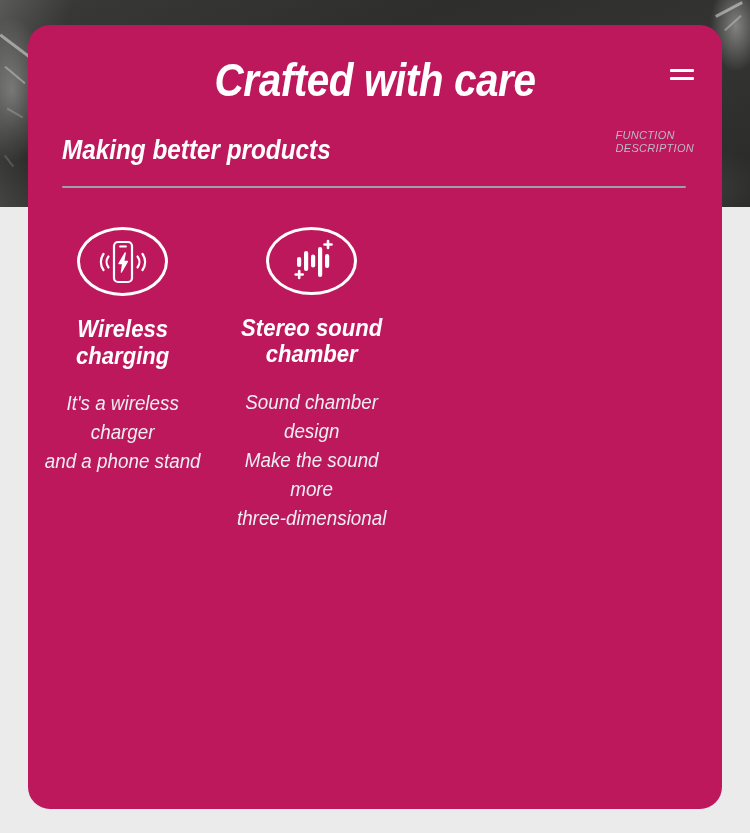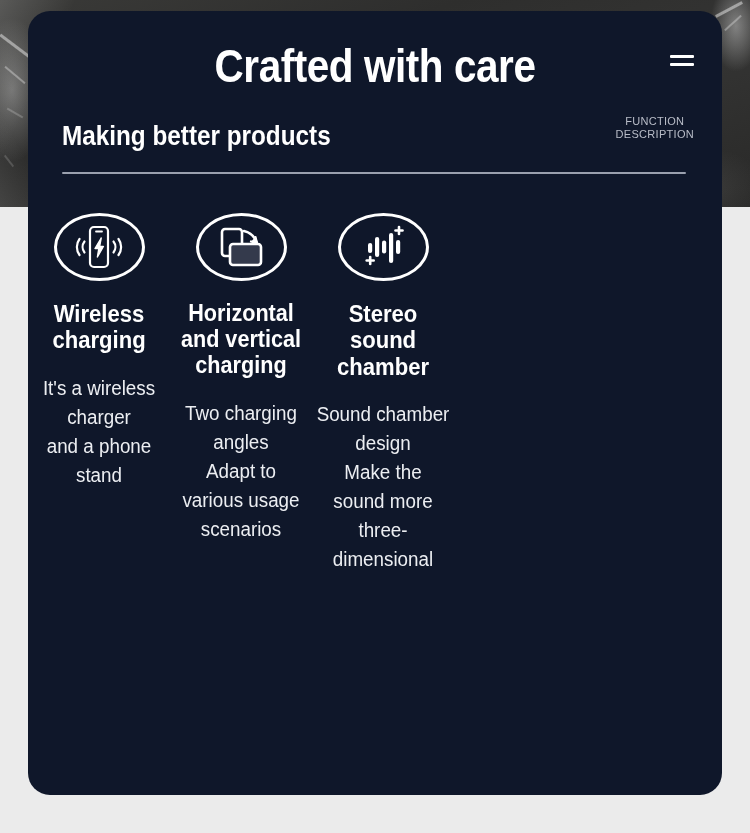--- a/index.html
+++ b/index.html
@@ -53,26 +53,27 @@
     position: absolute;
     left: 0; top: 207px;
     width: 750px; height: 626px;
     background: #ebebeb;
   }
 
   
   .card {
     position: absolute;
     left: 28px;
-    top: 11px;
+    top: 25px;
     width: 694px;
     height: 784px;
-    background: #0f172a;
+    background: #be185d;
     border-radius: 22px;
     box-sizing: border-box;
+    font-style: italic;
   }
 
   
   .header {
     position: relative;
     height: 178px;
   }
   .title {
     position: absolute;
     left: 0; right: 0;
@@ -100,21 +101,21 @@
     height: 3px;
     background: #ffffff;
     border-radius: 1px;
   }
   .menu-icon span + span { margin-top: 5px; }
 
   .func-desc {
     position: absolute;
     right: 28px;
     top: 104px;
-    text-align: center;
+    text-align: left;
     color: #b9bdc8;
     font-size: 11px;
     line-height: 13px;
     letter-spacing: 0.3px;
   }
 
   .subtitle {
     position: absolute;
     left: 34px;
     top: 112px;
@@ -134,21 +135,21 @@
     background: #9aa0ae;
     border-radius: 1px;
   }
 
   
   .grid {
     position: absolute;
     left: 0; top: 196px;
     width: 568px;
     display: grid;
-    grid-template-columns: 1fr 1fr 1fr 1fr;
+    grid-template-columns: 1fr 1fr 1fr;
     grid-template-rows: 255px 255px;
   }
   .cell {
     display: flex;
     flex-direction: column;
     align-items: center;
     padding-top: 6px;
     box-sizing: border-box;
   }
   .icon-circle {
@@ -233,33 +234,20 @@
             <path d="M11.5 23 a13.5 13.5 0 0 0 0 16" stroke-width="2.2"></path>
             <path d="M45.5 25.5 a9 9 0 0 1 0 11" stroke-width="2.2"></path>
             <path d="M50.5 23 a13.5 13.5 0 0 1 0 16" stroke-width="2.2"></path>
           </svg>
         </div>
         <div class="feat-title">Wireless charging</div>
         <div class="feat-desc">It's a wireless charger
 and a phone stand</div>
       </div>
 
-      <div class="cell cell-2">
-        <div class="icon-circle">
-          <svg width="62" height="62" viewBox="0 0 62 62" fill="none" stroke="#ffffff" stroke-width="2.6" stroke-linecap="round" stroke-linejoin="round">
-            <rect x="12" y="13" width="20" height="27" rx="3"></rect>
-            <rect x="20" y="28" width="31" height="21" rx="3" fill="#343a4c"></rect>
-            <path d="M34 15 q9 2 12.5 11" stroke-width="2.6"></path>
-            <path d="M41 25.5 L47 27.5 L45.5 21" fill="#ffffff" stroke="#ffffff" stroke-width="2.2"></path>
-          </svg>
-        </div>
-        <div class="feat-title">Horizontal and vertical charging</div>
-        <div class="feat-desc">Two charging angles
-Adapt to various usage scenarios</div>
-      </div>
 
       <div class="cell cell-3">
         <div class="icon-circle">
           <svg width="62" height="62" viewBox="0 0 62 62" fill="none">
             <g fill="#ffffff">
               <rect x="16" y="27" width="4.2" height="10" rx="2.1"></rect>
               <rect x="23" y="21" width="4.2" height="20" rx="2.1"></rect>
               <rect x="30" y="24.5" width="4.2" height="13" rx="2.1"></rect>
               <rect x="37" y="17" width="4.2" height="30" rx="2.1"></rect>
               <rect x="44" y="24" width="4.2" height="14" rx="2.1"></rect>

